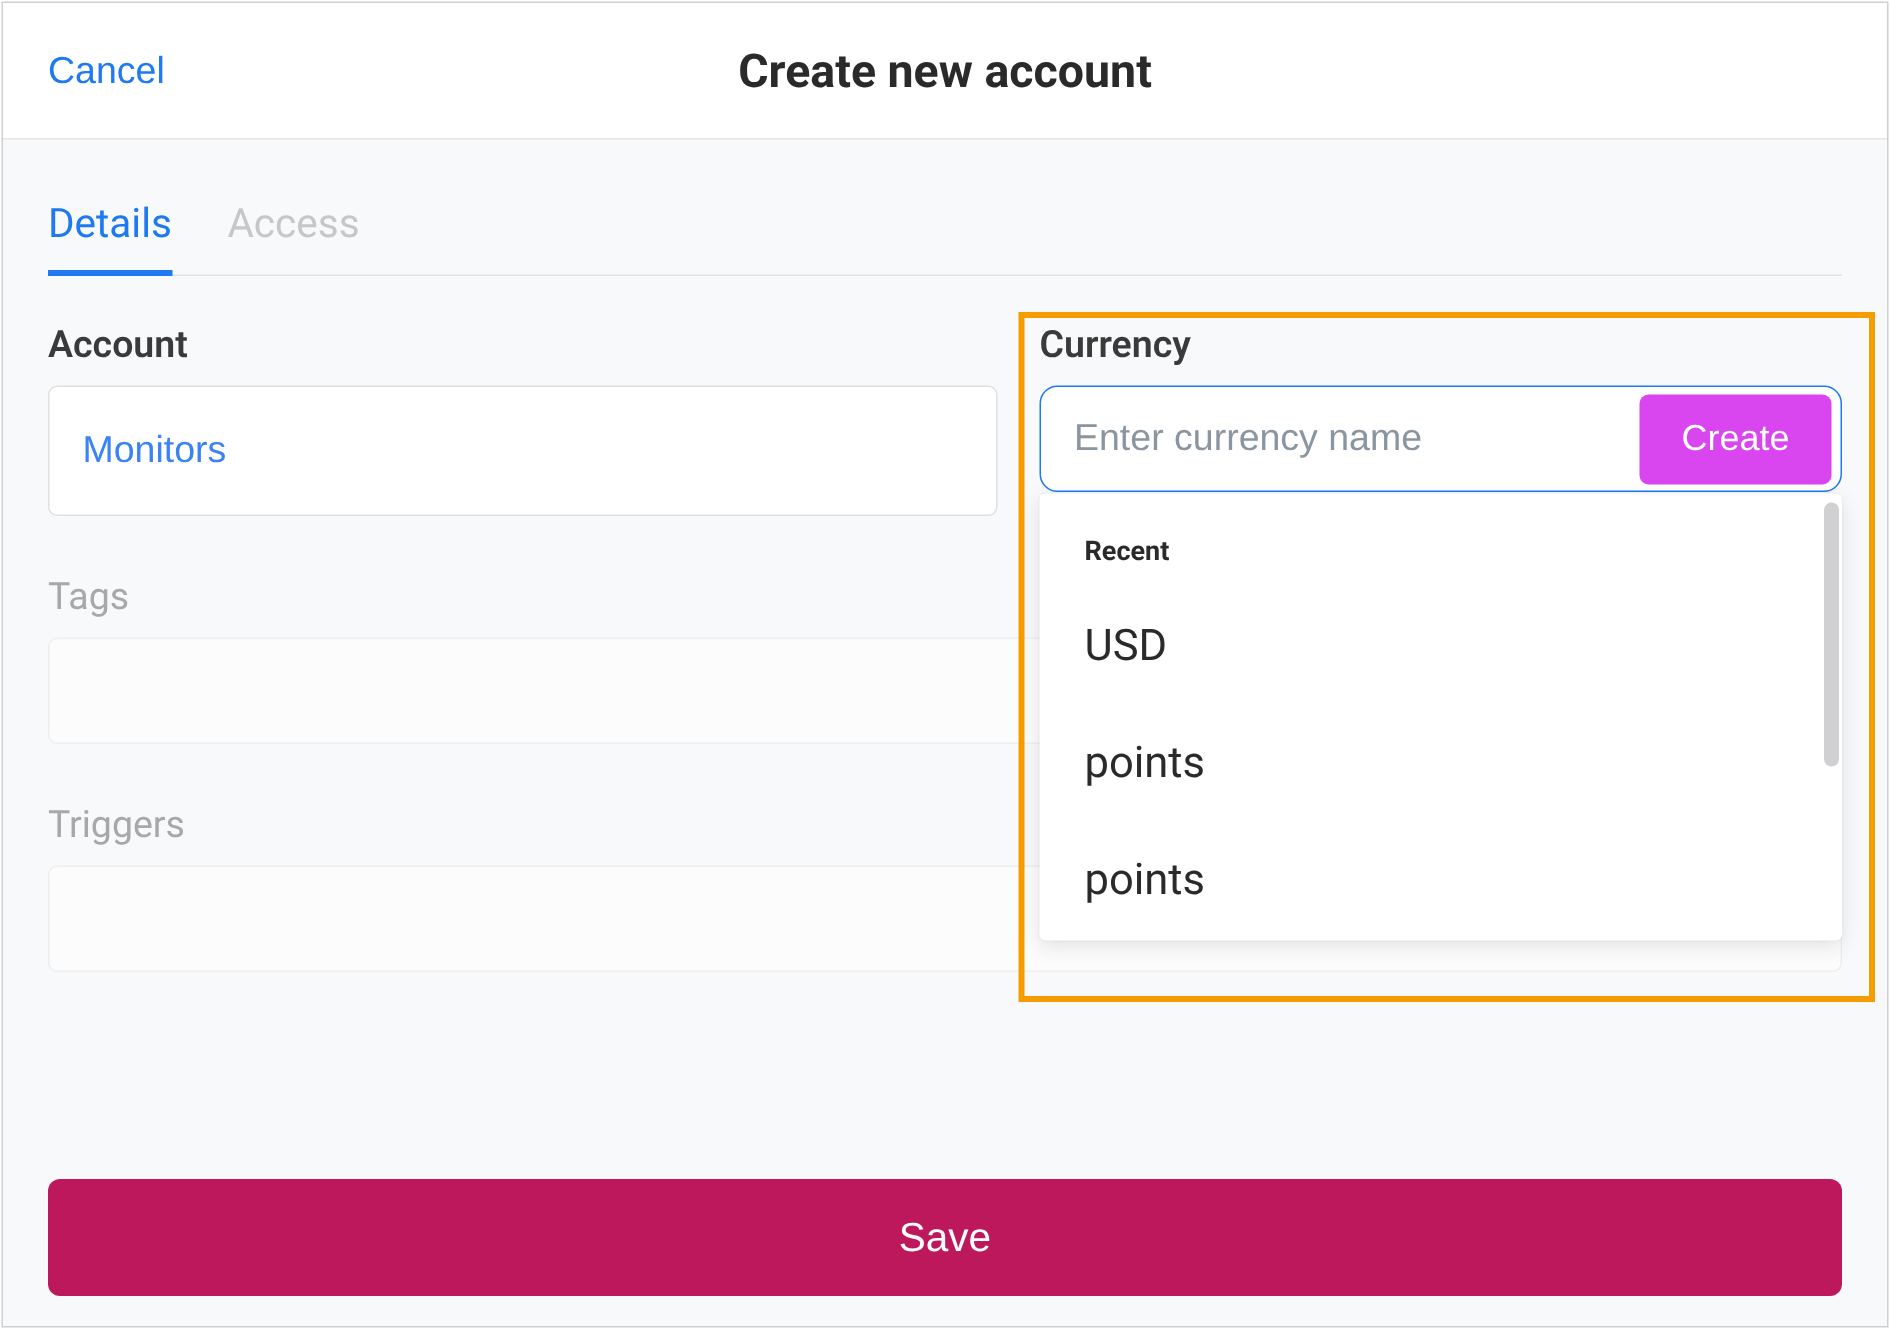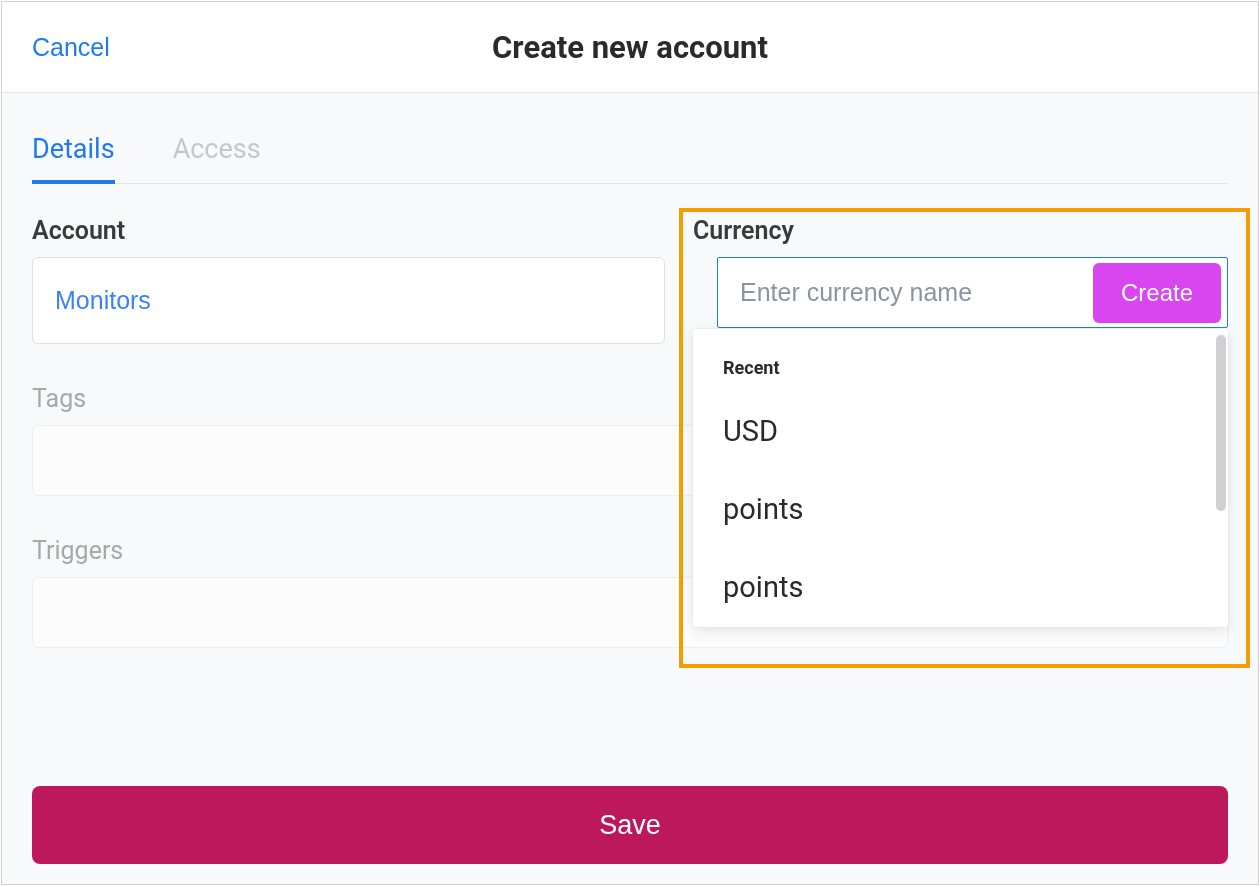--- a/index.html
+++ b/index.html
@@ -51,21 +51,21 @@
       flex: 1;
       background: #f7f9fa;
       border-top: 1px solid #e5e5e5;
       padding: 0 30px 20px 30px;
       position: relative;
       display: flex;
       flex-direction: column;
     }
     .tabs {
       display: flex;
-      gap: 58px;
+      gap: 37px;
       border-bottom: 1px solid #e3e3e3;
       padding-top: 40px;
     }
     .tab {
       font-size: 27px;
       font-weight: 400;
       padding-bottom: 15px;
       cursor: pointer;
       border-bottom: 4px solid transparent;
       margin-bottom: -1px;
@@ -132,27 +132,26 @@
       border: 4px solid #f59c00;
       pointer-events: none;
     }
     .currency-field-wrap {
       position: relative;
     }
     .currency-input-row {
       position: relative;
       height: 71px;
       border: 1px solid #1f7af1;
-      border-radius: 2px;
+      border-radius: 12px;
       background: #fff;
       display: flex;
       align-items: center;
       padding-right: 6px;
       padding-left: 22px;
-      margin-left: 24px;
     }
     .currency-input {
       flex: 1;
       height: 100%;
       border: none;
       outline: none;
       font-size: 25px;
       color: #2a2a2a;
       background: transparent;
     }

